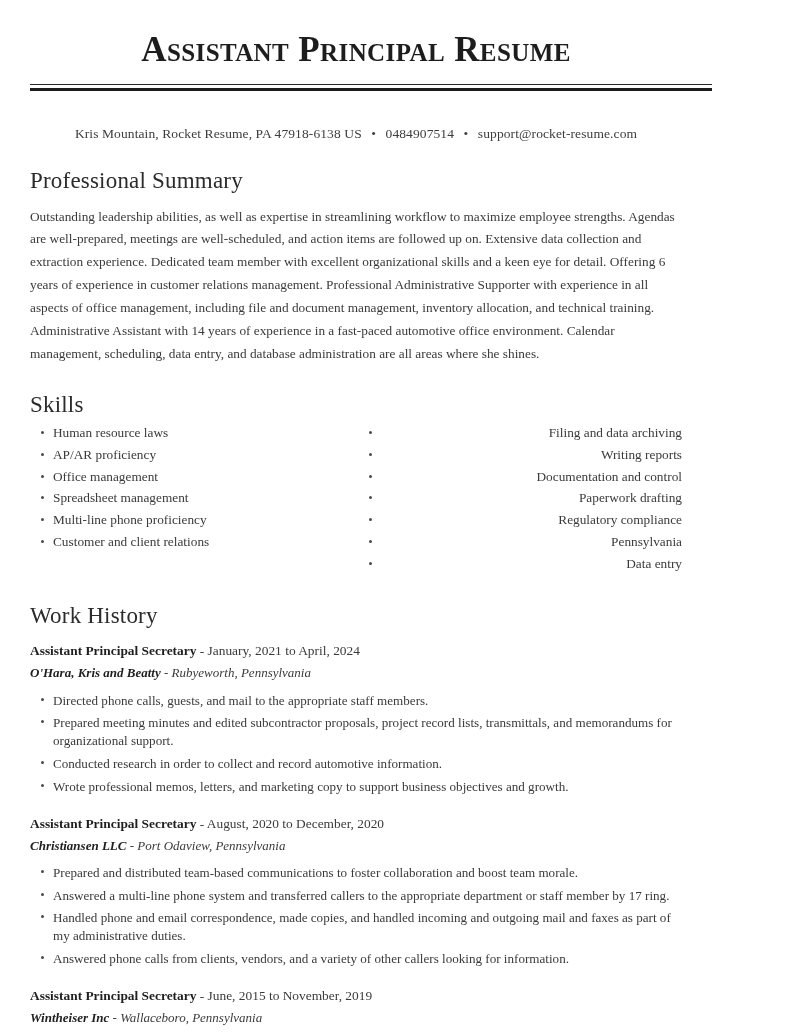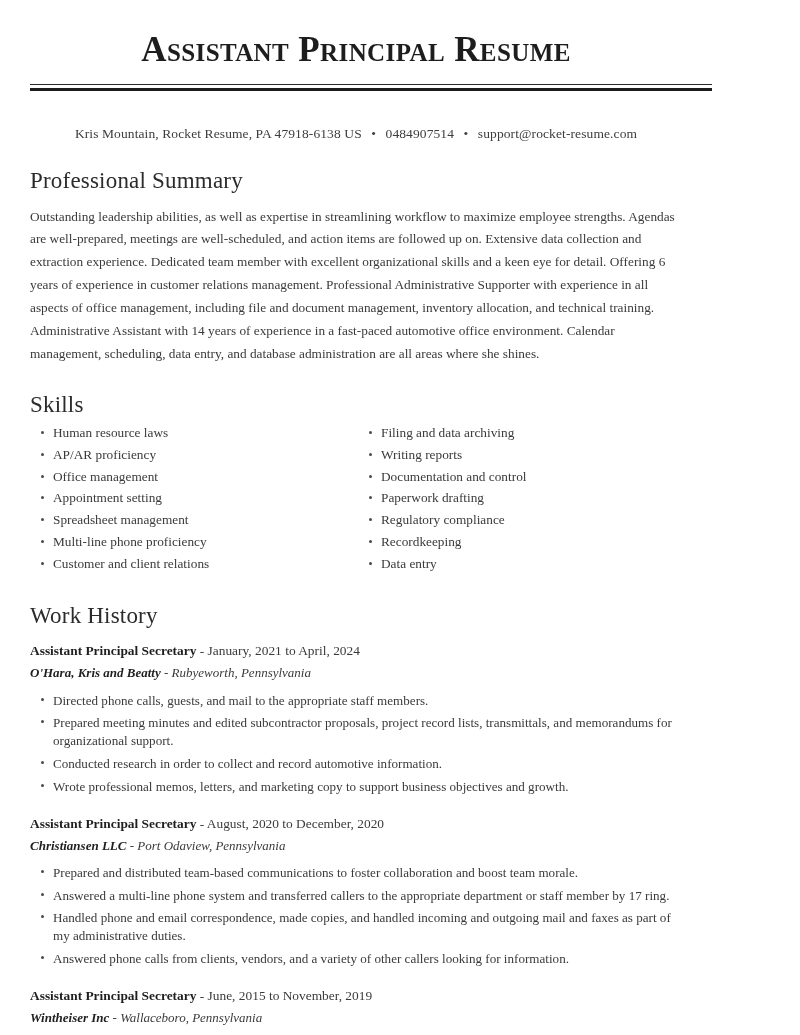--- a/index.html
+++ b/index.html
@@ -112,21 +112,21 @@
   .skills-col li::before {
     content: "";
     position: absolute;
     left: 11px;
     top: 7px;
     width: 3px;
     height: 3px;
     background: #4a4a4a;
     border-radius: 50%;
   }
-  .skills-col.right li { padding-left: 25px; }
+  .skills-col.right li { padding-left: 25px; text-align: right; }
   .skills-col.right li::before { left: 13px; }
 
   
   .job { margin-top: 18px; }
   .job:first-of-type { margin-top: 13px; }
 
   .job-line-1 {
     font-size: 13.4px;
     line-height: 1.5;
     color: #3a3a3a;
@@ -203,34 +203,33 @@
   </section>
 
   <section id="skills-section">
     <h2 class="section-heading">Skills</h2>
     <div class="skills-columns">
       <div class="skills-col left">
         <ul>
           <li>Human resource laws</li>
           <li>AP/AR proficiency</li>
           <li>Office management</li>
-          <li>Appointment setting</li>
           <li>Spreadsheet management</li>
           <li>Multi-line phone proficiency</li>
           <li>Customer and client relations</li>
         </ul>
       </div>
       <div class="skills-col right">
         <ul>
           <li>Filing and data archiving</li>
           <li>Writing reports</li>
           <li>Documentation and control</li>
           <li>Paperwork drafting</li>
           <li>Regulatory compliance</li>
-          <li>Recordkeeping</li>
+          <li>Pennsylvania</li>
           <li>Data entry</li>
         </ul>
       </div>
     </div>
   </section>
 
   <section id="work-section">
     <h2 class="section-heading">Work History</h2>
 
     <div class="job">

